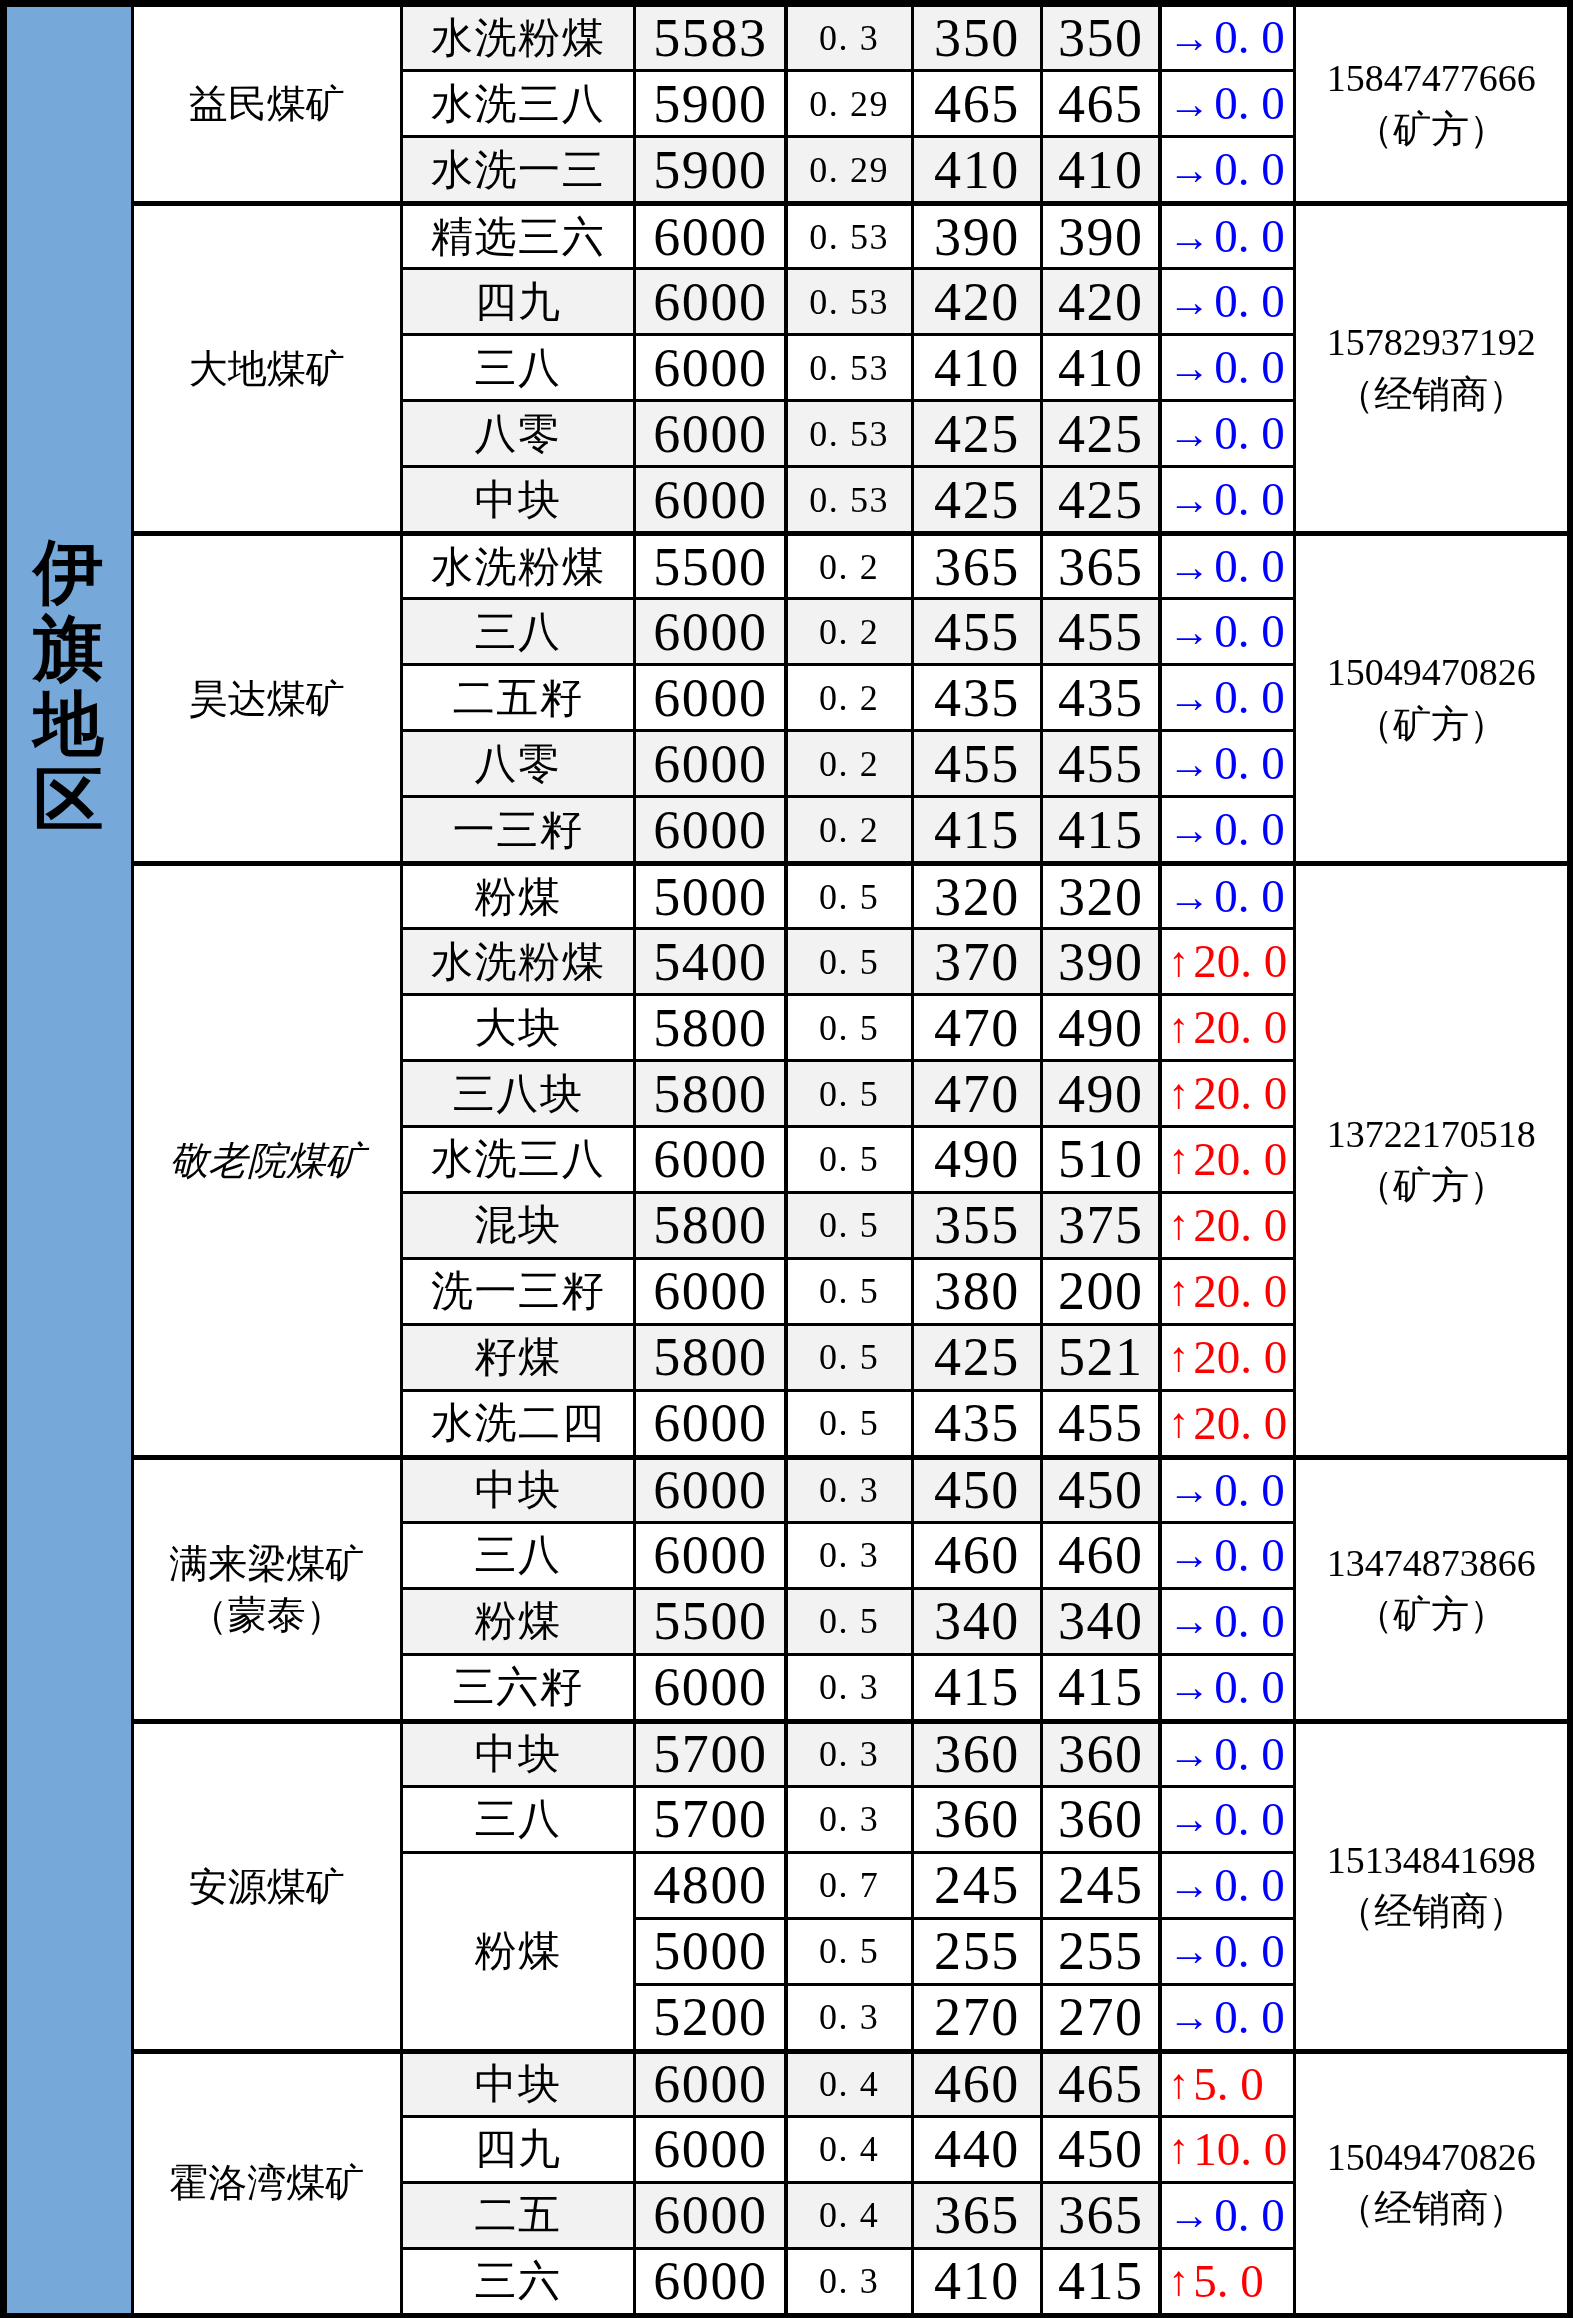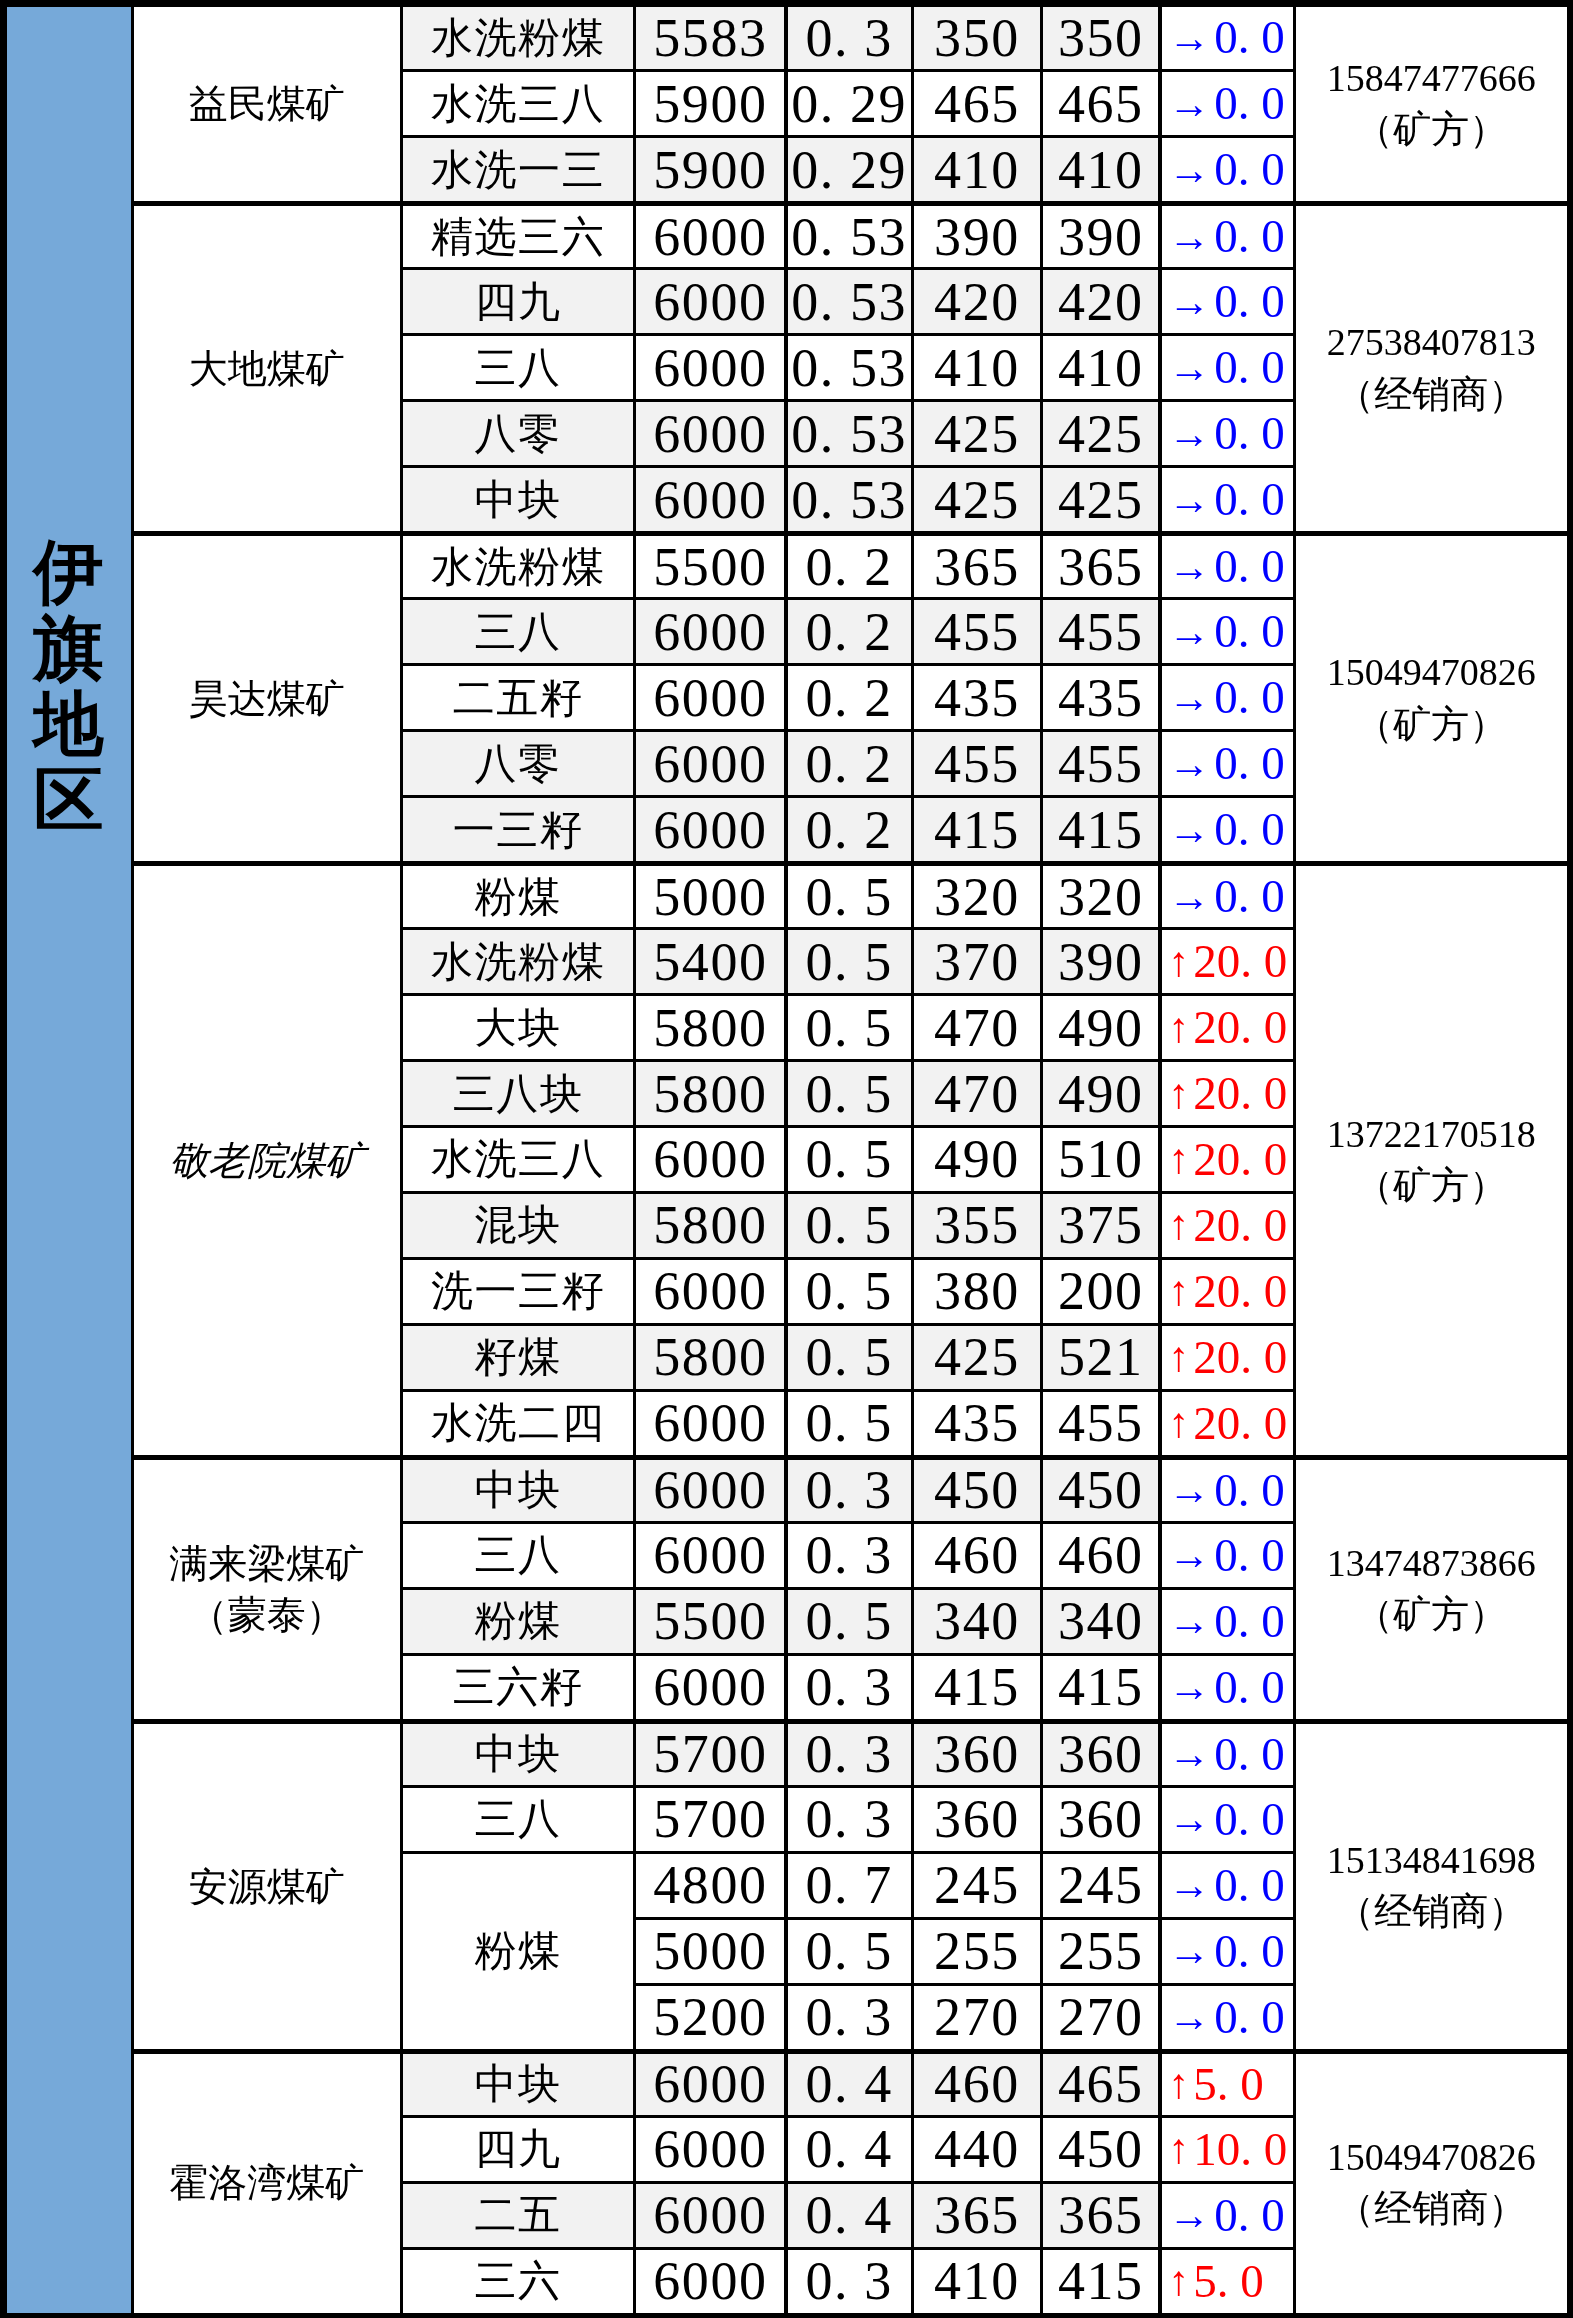--- a/index.html
+++ b/index.html
@@ -23,21 +23,21 @@
   .gt{border-top:2.4px solid #000;}
   .region{align-items:flex-start;}
   .region-text{
     margin-top:528px;width:100%;text-align:center;
     font-size:70px;line-height:76px;font-weight:700;
     word-break:break-all;letter-spacing:0;
   }
   .mine{flex-direction:column;font-size:39px;line-height:1.32;text-align:center;}
   .ctype{font-size:42px;letter-spacing:1.6px;}
   .num{font-size:54px;letter-spacing:1.6px;}
-  .sulfur{font-size:54px;}
+  .sulfur{font-size:36px;}
   .change{justify-content:flex-start;padding-left:6.5px;gap:4.1px;}
   .arrow{font-size:42px;line-height:1;}
   .chgval{font-size:47px;line-height:1;}
   .phone{flex-direction:column;font-size:38px;line-height:1.35;text-align:center;}
 </style>
 </head>
 <body>
 
 <div class="sheet" id="grid">
     <div class="cell mine" style="grid-area: 1 / 2 / span 3 / span 1;">
@@ -47,21 +47,21 @@
       <div class="region-text">伊旗地区</div>
     </div>
     <div class="cell phone" style="grid-area: 1 / 9 / span 3 / span 1;">
       <div>15847477666</div>
       <div>（矿方）</div>
     </div>
     <div class="cell mine gt" style="grid-area: 4 / 2 / span 5 / span 1;">
       <div>大地煤矿</div>
     </div>
     <div class="cell phone gt" style="grid-area: 4 / 9 / span 5 / span 1;">
-      <div>27538407813</div>
+      <div>15782937192</div>
       <div>（经销商）</div>
     </div>
     <div class="cell mine gt" style="grid-area: 9 / 2 / span 5 / span 1;">
       <div>昊达煤矿</div>
     </div>
     <div class="cell phone gt" style="grid-area: 9 / 9 / span 5 / span 1;">
       <div>15049470826</div>
       <div>（矿方）</div>
     </div>
     <div class="cell mine gt" style="grid-area: 14 / 2 / span 9 / span 1; font-style: italic;">

